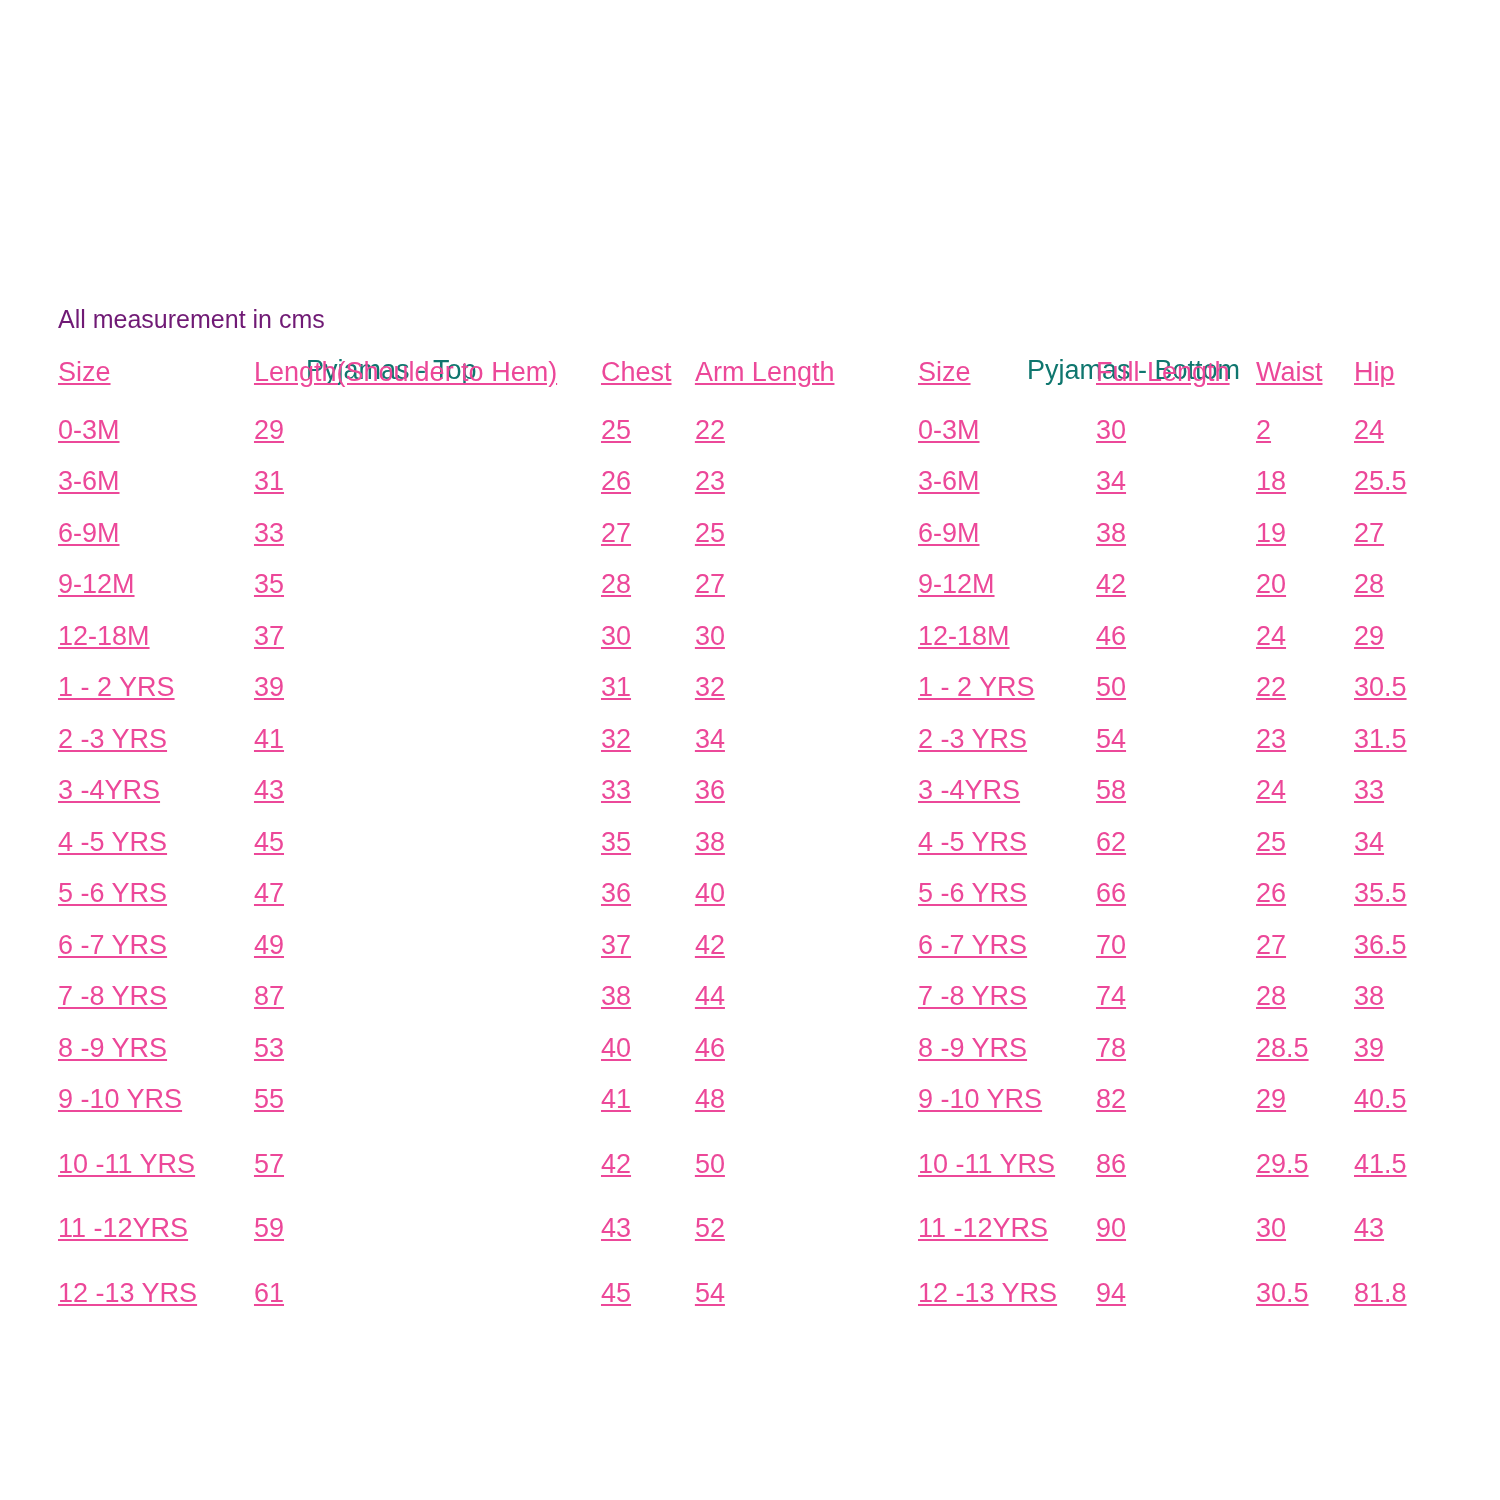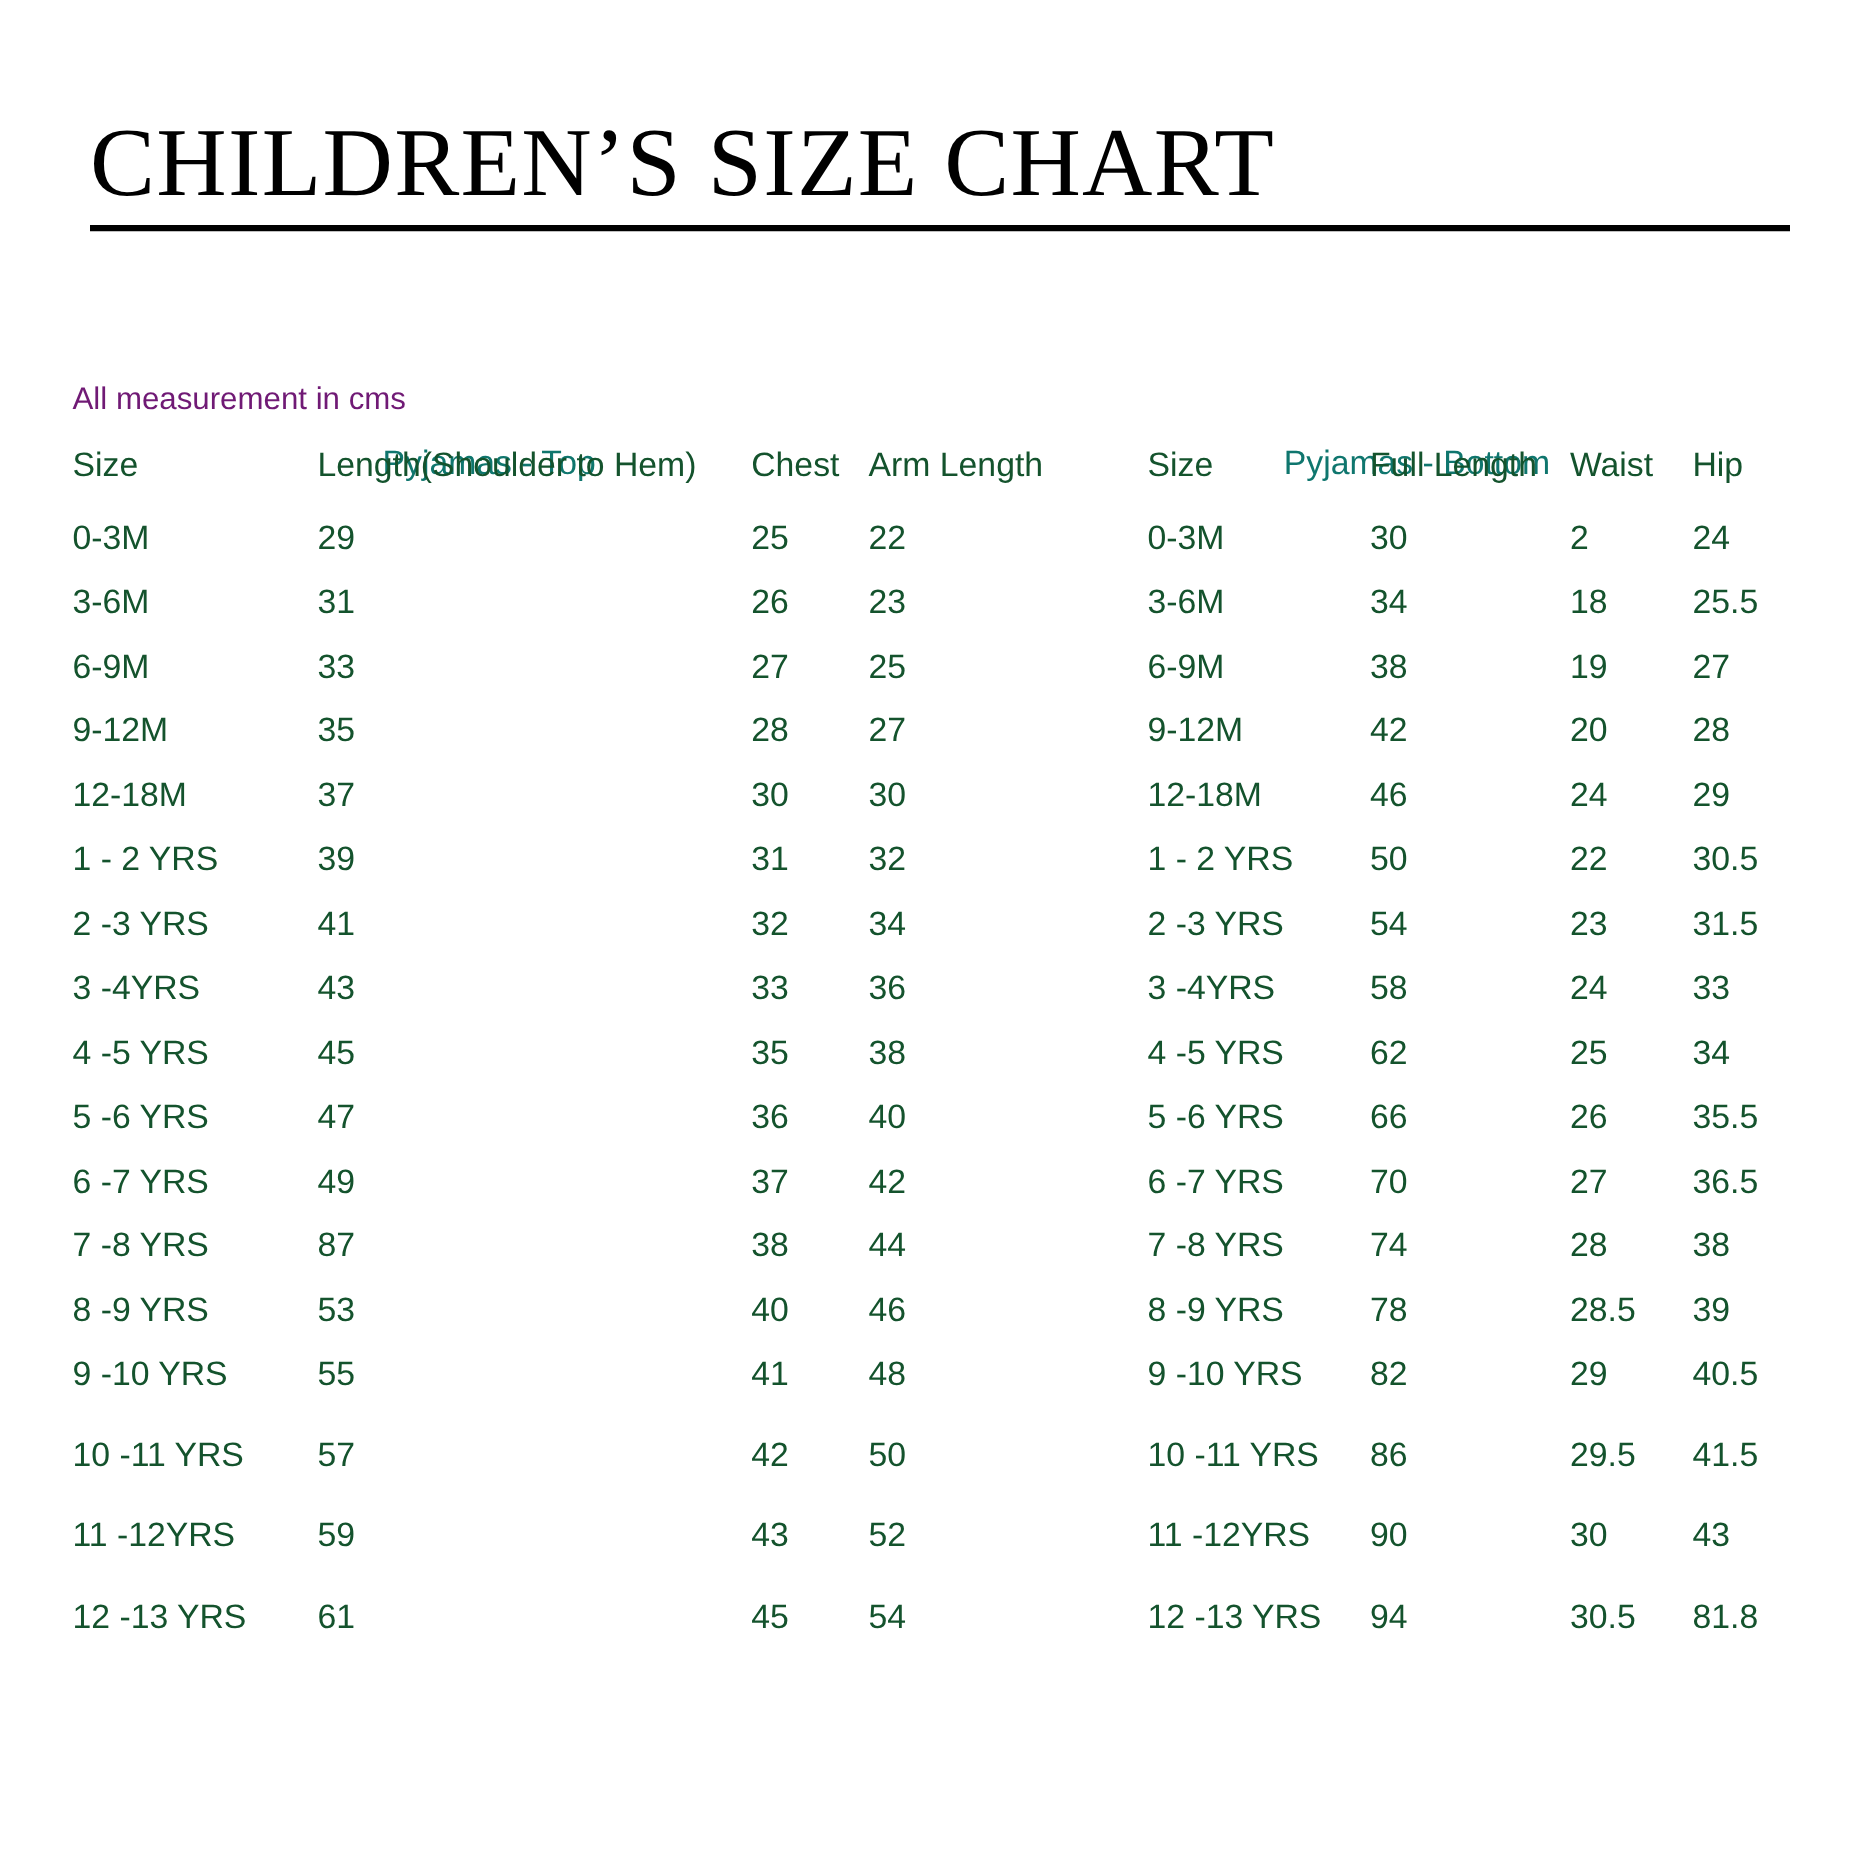--- a/index.html
+++ b/index.html
@@ -46,21 +46,22 @@
   .tables {
     position: absolute;
     top: 355px;
     left: 58px;
     width: 1400px;
   }
 
   table {
     border-collapse: collapse;
     font-size: 27px;
-    color: #14532d;
+    color: #ec4899;
+    text-decoration: underline;
   }
   th, td {
     text-align: left;
     vertical-align: top;
     font-weight: normal;
     padding: 0;
   }
 
   
   .top-table {
@@ -125,21 +126,20 @@
     position: absolute;
     left: 969px;
     top: 0;
   }
 </style>
 </head>
 <body>
 
 <div class="page">
 
-  <div class="title">CHILDREN’S SIZE CHART</div>
 
   <div class="note">All measurement in cms</div>
 
   <div class="tables">
 
     <div class="group-head grp-top">Pyjamas - Top</div>
     <div class="group-head grp-bottom">Pyjamas - Bottom</div>
 
     <table class="top-table">
       <colgroup>

